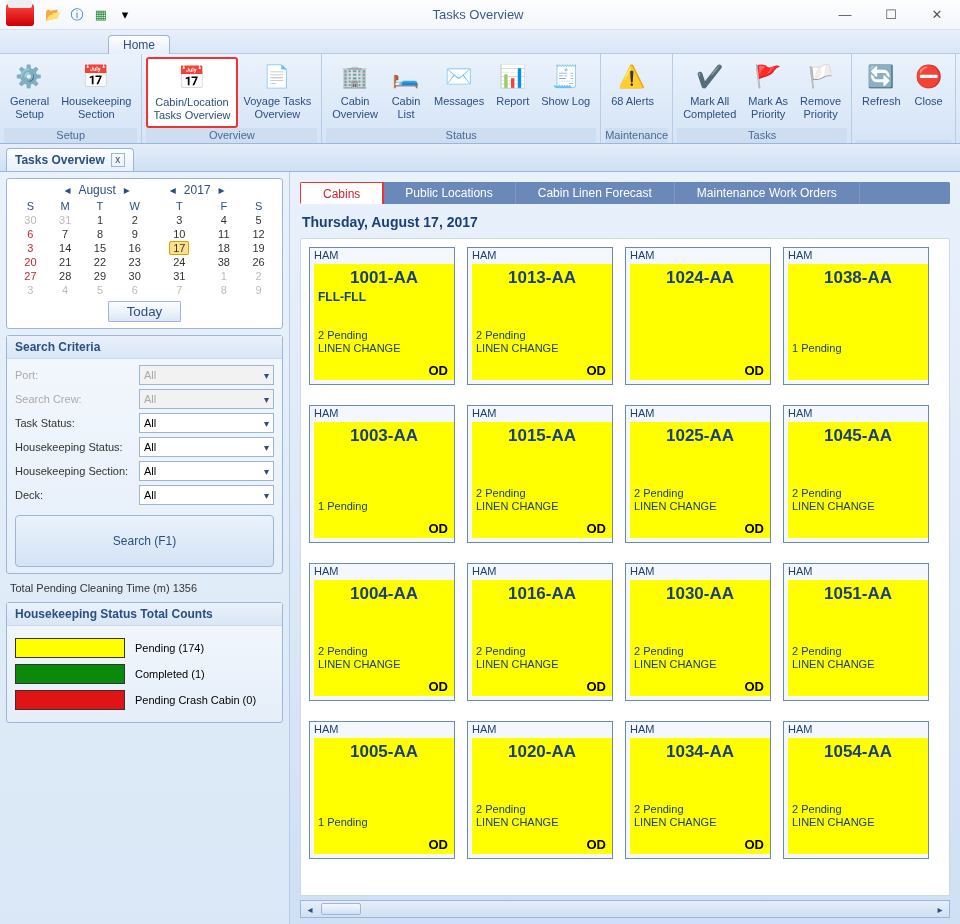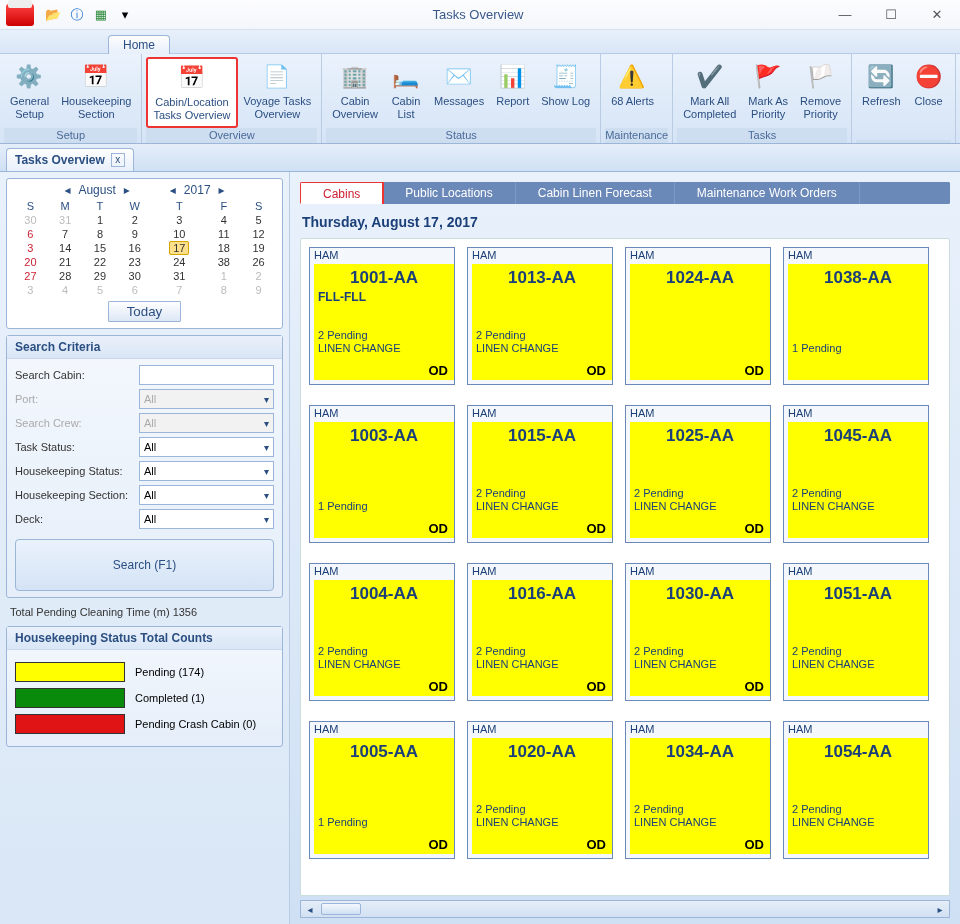--- a/index.html
+++ b/index.html
@@ -312,24 +312,20 @@
             </tr>
           </tbody>
         </table>
       <button class="today-btn">Today</button>
     </div>
 
     <div class="groupbox">
       <div class="gb-title">Search Criteria</div>
       <div class="gb-body">
         <div class="form-row">
-          <label>Search Cabin:</label>
-          <div class="field"></div>
-        </div>
-        <div class="form-row">
           <label class="disabled">Port:</label>
           <div class="field combo disabled">
               <span>All</span>
             </div>
         </div>
         <div class="form-row">
           <label class="disabled">Search Crew:</label>
           <div class="field combo disabled">
               <span>All</span>
             </div>

